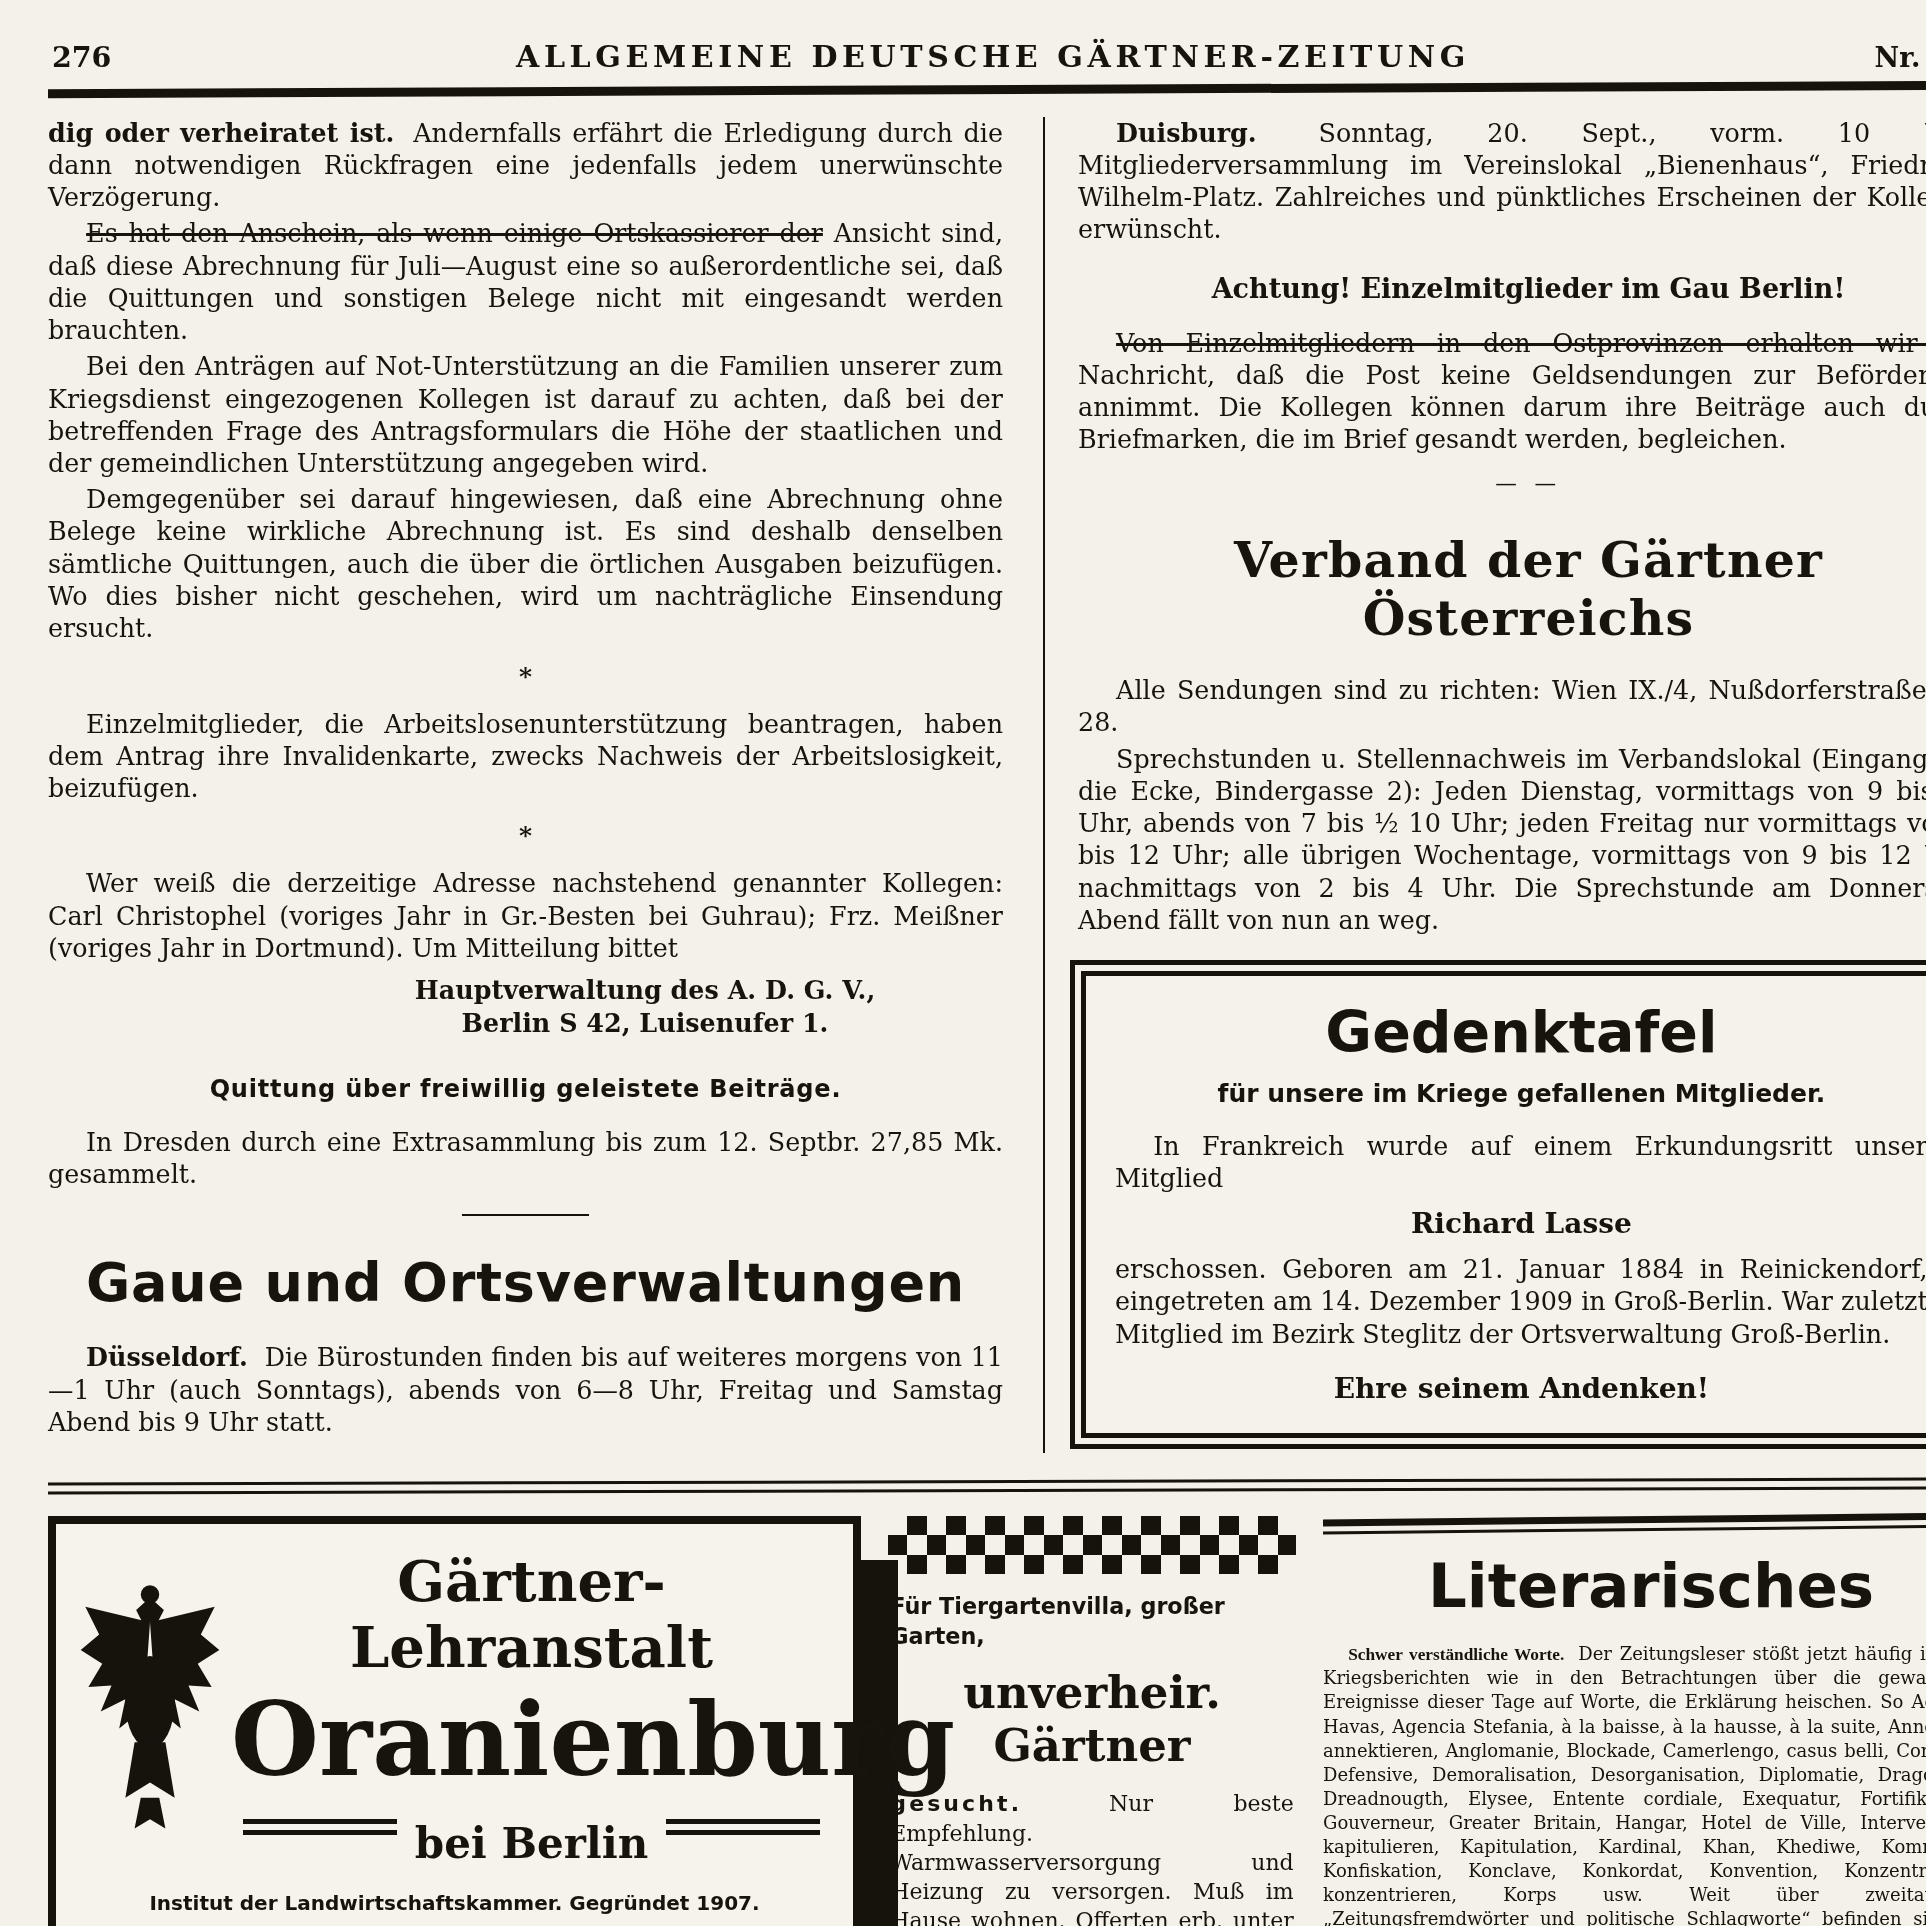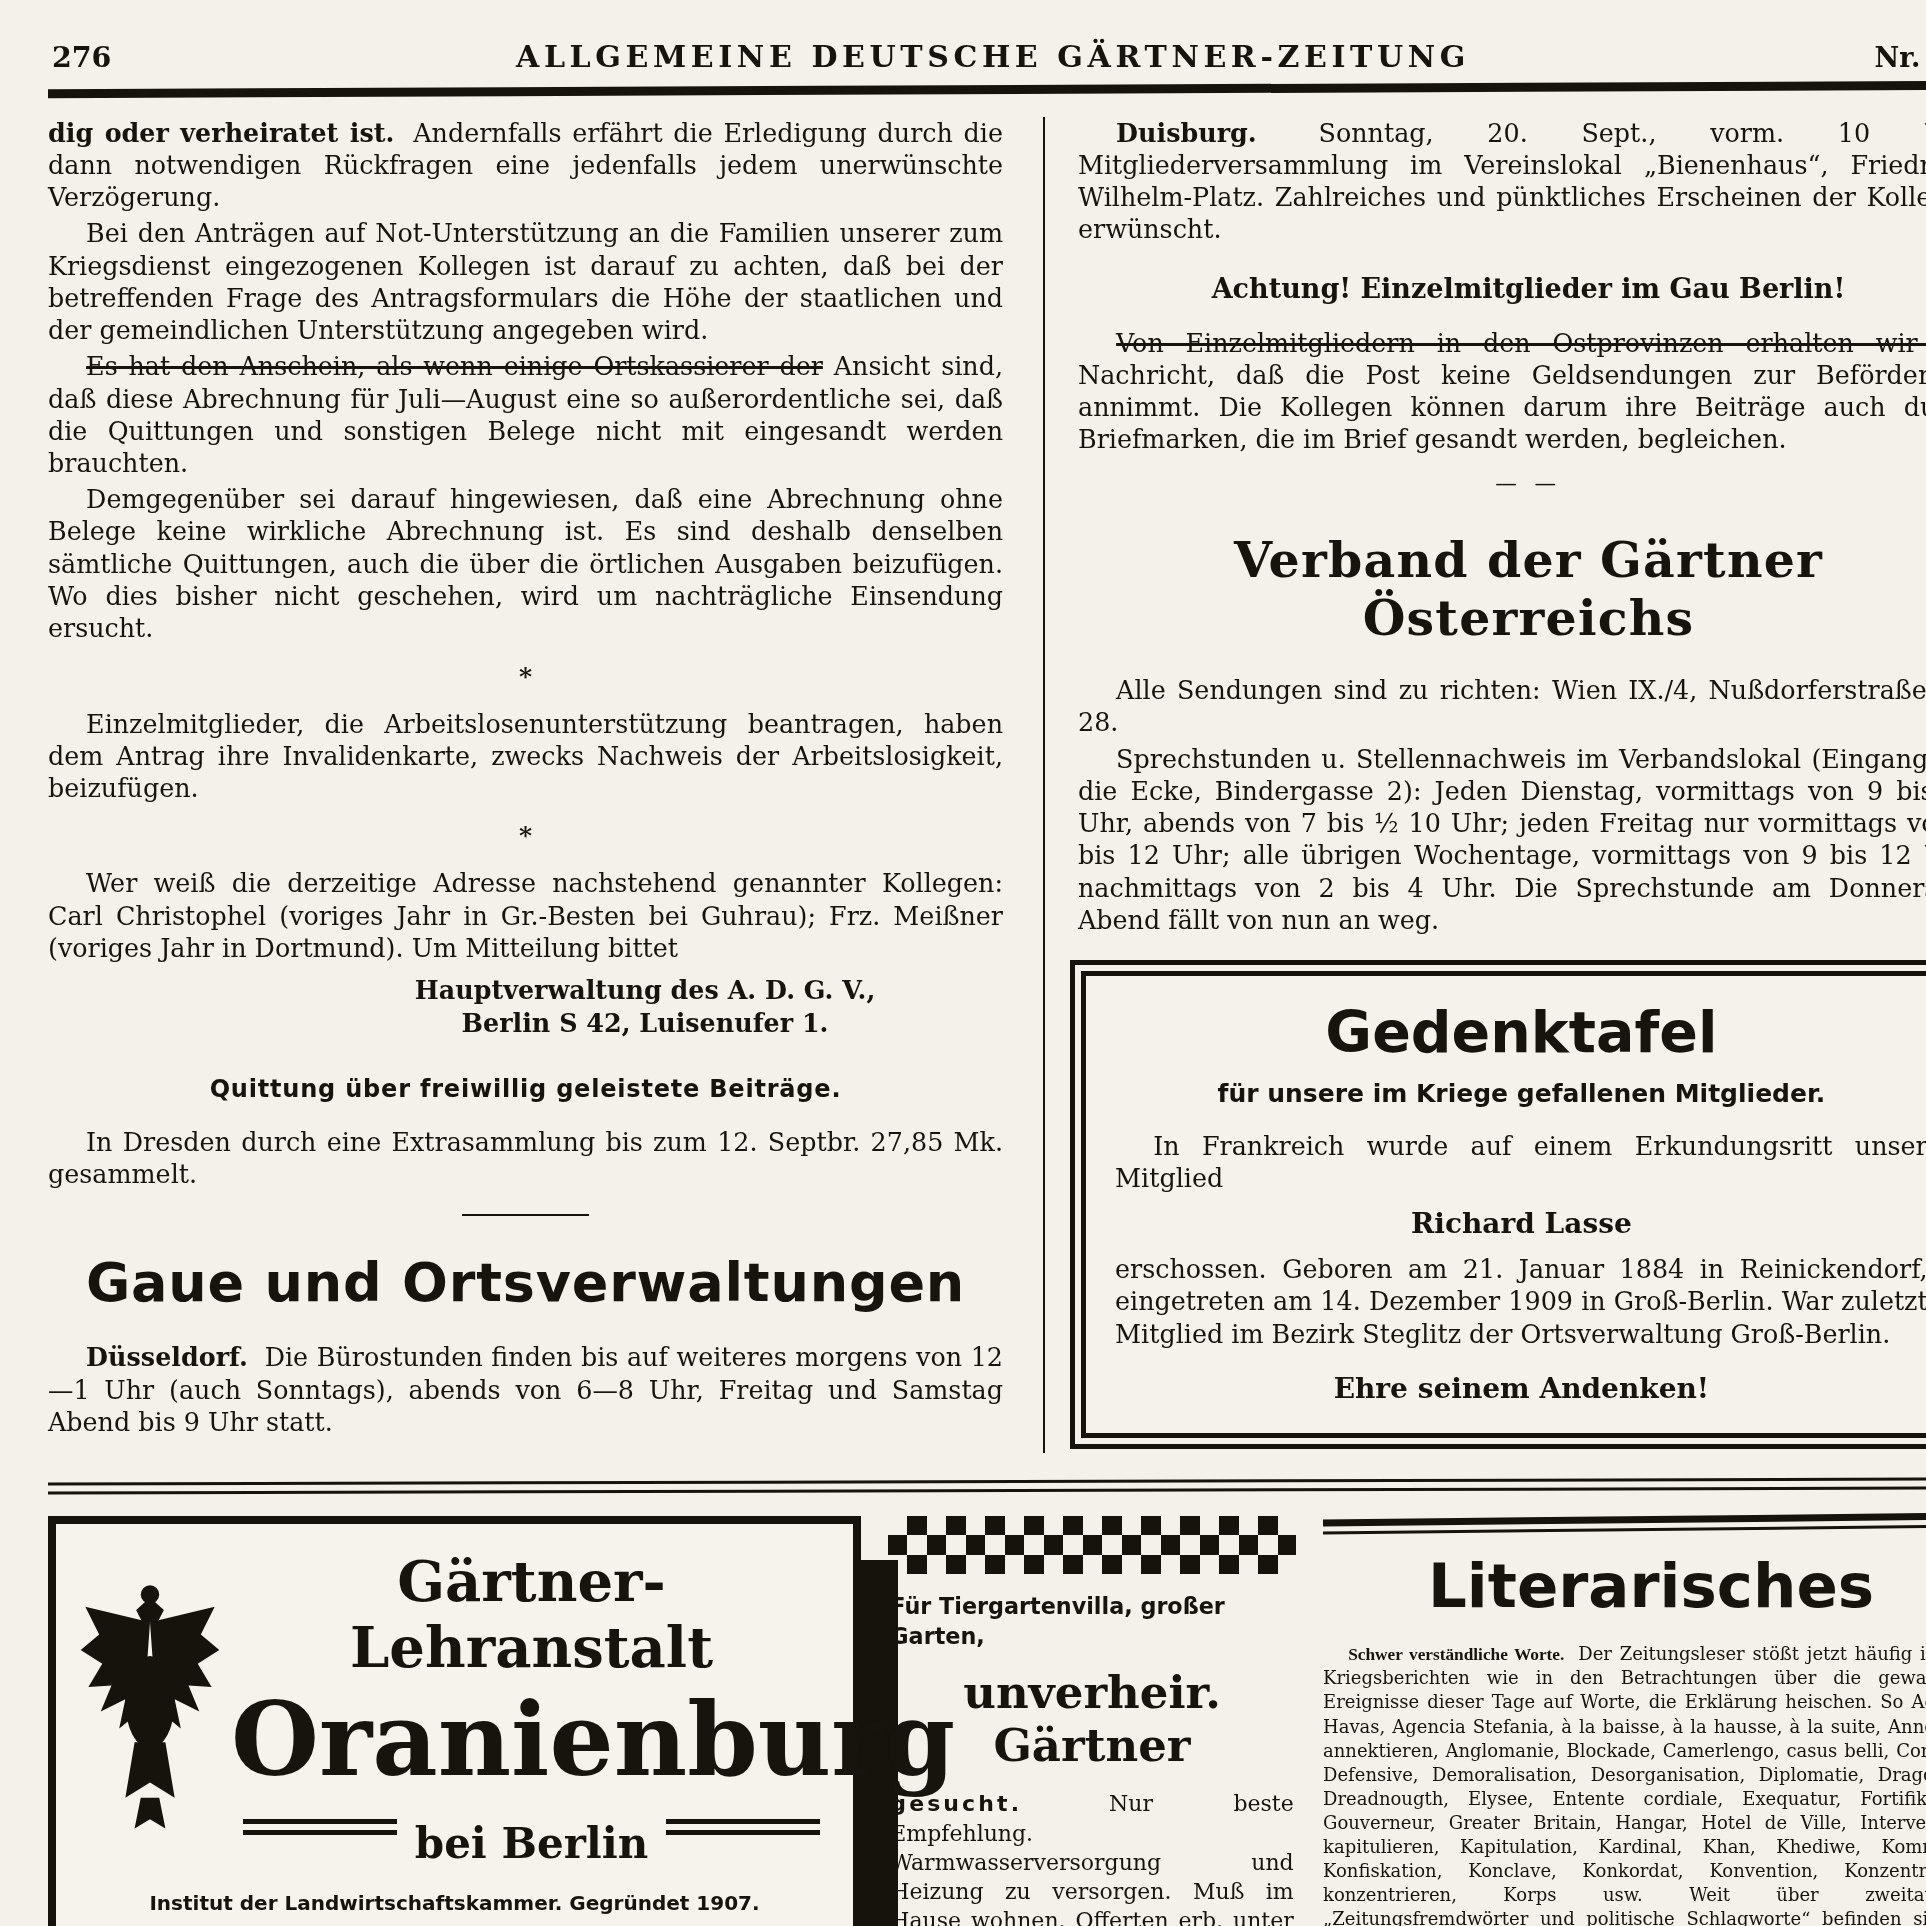--- a/index.html
+++ b/index.html
@@ -88,41 +88,41 @@
   </div>
   <div class="masthead-rule"></div>
 
   <div class="columns">
 
     <div class="col-left">
       <p class="body-p noindent">
         <strong class="lead">dig oder verheiratet ist.</strong>
         <span>Andernfalls erfährt die Erledigung durch die dann notwendigen Rückfragen eine jedenfalls jedem unerwünschte Verzögerung.</span>
       </p>
-      <p class="body-p">Bei den Anträgen auf Not-Unterstützung an die Familien unserer zum Kriegsdienst eingezogenen Kollegen ist darauf zu achten, daß bei der betreffenden Frage des Antragsformulars die Höhe der staatlichen und der gemeindlichen Unterstützung angegeben wird.</p>
       <p class="body-p">
         <span class="struck">Es hat den Anschein, als wenn einige Ortskassierer der</span>
         <span>Ansicht sind, daß diese Abrechnung für Juli—August eine so außerordentliche sei, daß die Quittungen und sonstigen Belege nicht mit eingesandt werden brauchten.</span>
       </p>
+      <p class="body-p">Bei den Anträgen auf Not-Unterstützung an die Familien unserer zum Kriegsdienst eingezogenen Kollegen ist darauf zu achten, daß bei der betreffenden Frage des Antragsformulars die Höhe der staatlichen und der gemeindlichen Unterstützung angegeben wird.</p>
       <p class="body-p">Demgegenüber sei darauf hingewiesen, daß eine Abrechnung ohne Belege keine wirkliche Abrechnung ist. Es sind deshalb denselben sämtliche Quittungen, auch die über die örtlichen Ausgaben beizufügen. Wo dies bisher nicht geschehen, wird um nachträgliche Einsendung ersucht.</p>
       <div class="star-sep">*</div>
       <p class="body-p">Einzelmitglieder, die Arbeitslosenunterstützung beantragen, haben dem Antrag ihre Invalidenkarte, zwecks Nachweis der Arbeitslosigkeit, beizufügen.</p>
       <div class="star-sep">*</div>
       <p class="body-p">Wer weiß die derzeitige Adresse nachstehend genannter Kollegen: Carl Christophel (voriges Jahr in Gr.-Besten bei Guhrau); Frz. Meißner (voriges Jahr in Dortmund). Um Mitteilung bittet</p>
       <div class="sig-block">
         <div class="sig">Hauptverwaltung des A. D. G. V.,</div>
         <div class="sig">Berlin S 42, Luisenufer 1.</div>
       </div>
       <h3 class="quittung">Quittung über freiwillig geleistete Beiträge.</h3>
       <p class="body-p">In Dresden durch eine Extrasammlung bis zum 12. Septbr. 27,85 Mk. gesammelt.</p>
       <div class="short-rule"></div>
       <h2 class="gaue">Gaue und Ortsverwaltungen</h2>
       <p class="body-p">
         <strong class="lead">Düsseldorf.</strong>
-        <span>Die Bürostunden finden bis auf weiteres morgens von 12—1 Uhr (auch Sonntags), abends von 6—8 Uhr, Freitag und Samstag Abend bis 9 Uhr statt.</span>
+        <span>Die Bürostunden finden bis auf weiteres morgens von 11—1 Uhr (auch Sonntags), abends von 6—8 Uhr, Freitag und Samstag Abend bis 9 Uhr statt.</span>
       </p>
     </div>
 
     <div class="col-right">
       <p class="body-p">
         <strong class="lead">Duisburg.</strong>
         <span>Sonntag, 20. Sept., vorm. 10 Uhr, Mitgliederversammlung im Vereinslokal „Bienenhaus“, Friedrich-Wilhelm-Platz. Zahlreiches und pünktliches Erscheinen der Kollegen erwünscht.</span>
       </p>
       <h3 class="achtung">Achtung! Einzelmitglieder im Gau Berlin!</h3>
       <p class="body-p">

